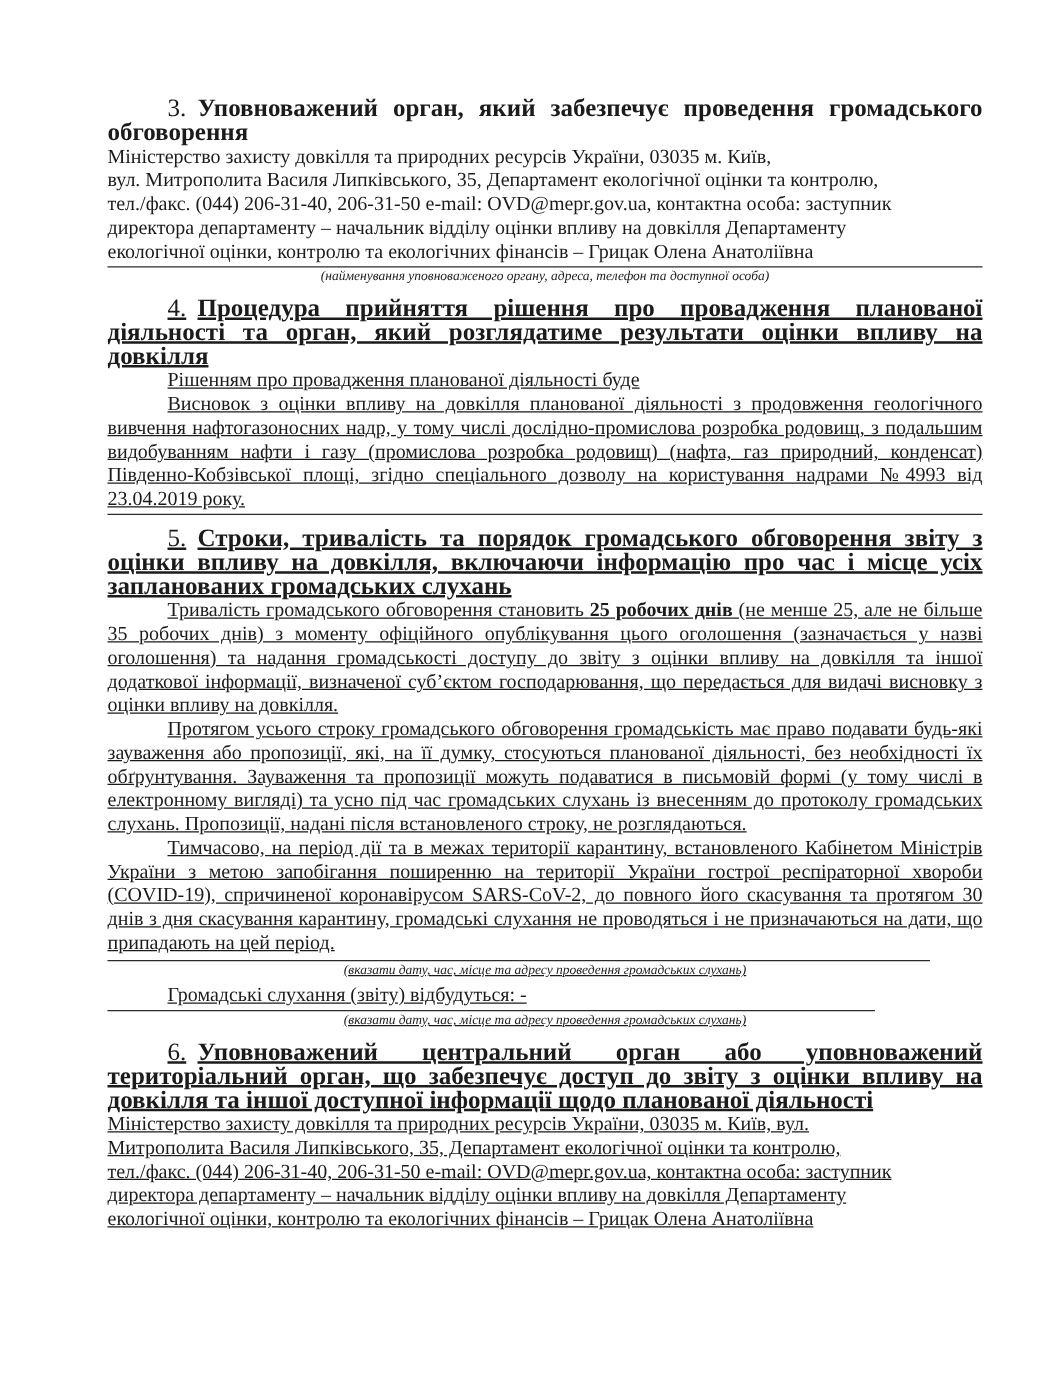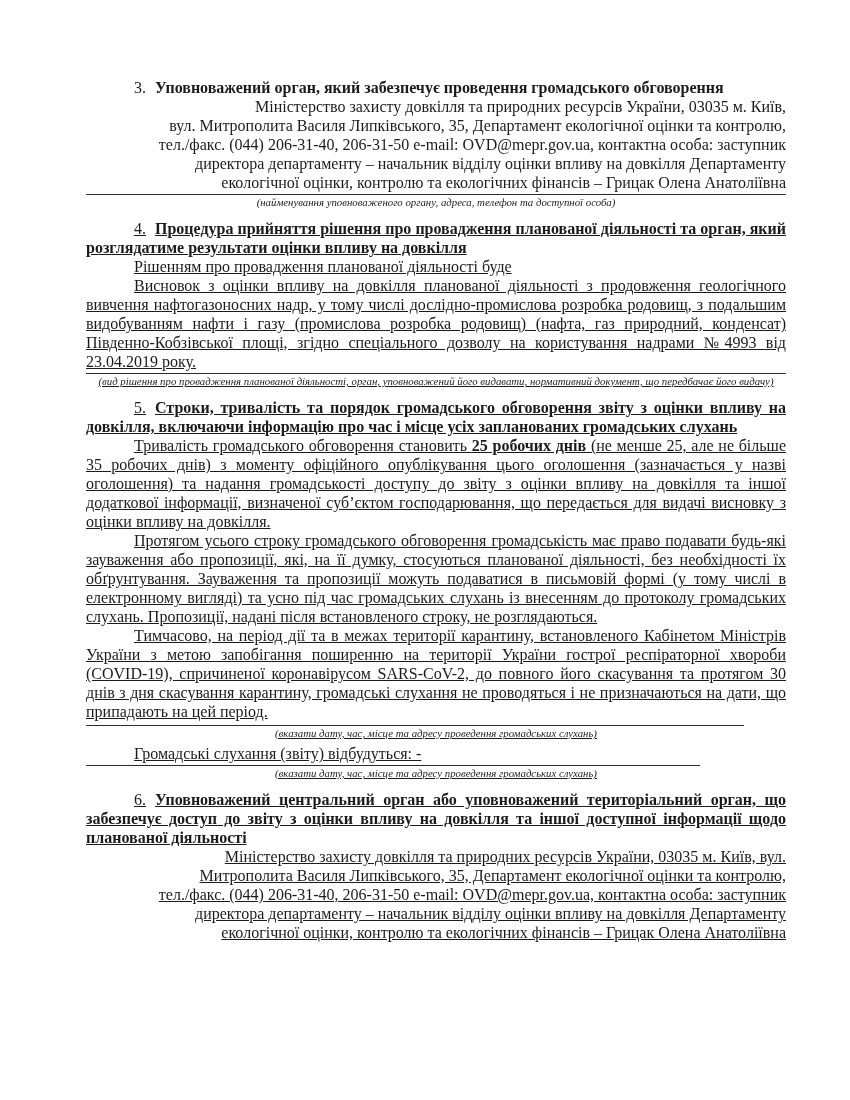--- a/index.html
+++ b/index.html
@@ -10,22 +10,22 @@
     overflow:hidden;
   }
   .page {
     width:850px; height:1100px;
     padding:78px 64px 0 86px;
     overflow:hidden;
   }
   .ln { font-size:16px; line-height:19px; }
   .just { text-align:justify; }
   .ind { text-indent:48px; }
-  .center { text-align:right; }
-  .hd { font-weight:bold; text-align:justify; text-indent:48px; font-size:16px; line-height:19px; }
+  .center { text-align:left; }
+  .hd { font-weight:bold; text-align:justify; text-indent:48px; font-size:20px; line-height:19px; }
   .hd .num { font-weight:normal; margin-right:9px; }
   .caption {
     font-size:10.8px; line-height:13px;
     font-style:italic; text-align:center;
     padding-top:1px;
   }
   .rule { border-top:1px solid #2b2b2b; height:0; margin-top:2px; }
   .rule.w1 { width:658px; }
   .rule.w2 { width:614px; }
   .sec { margin-top:10px;text-decoration:underline; }
@@ -46,21 +46,20 @@
     <p class="ln center">екологічної оцінки, контролю та екологічних фінансів – Грицак Олена Анатоліївна</p>
     <div class="rule"></div>
     <p class="caption">(найменування уповноваженого органу, адреса, телефон та доступної особа)</p>
   </section>
 
   <section class="sec">
     <p class="hd"><span class="num">4.</span><span>Процедура прийняття рішення про провадження планованої діяльності та орган, який розглядатиме результати оцінки впливу на довкілля</span></p>
     <p class="ln ind">Рішенням про провадження планованої діяльності буде</p>
     <p class="ln just ind">Висновок з оцінки впливу на довкілля планованої діяльності з продовження геологічного вивчення нафтогазоносних надр, у тому числі дослідно-промислова розробка родовищ, з подальшим видобуванням нафти і газу (промислова розробка родовищ) (нафта, газ природний, конденсат) Південно-Кобзівської площі, згідно спеціального дозволу на користування надрами №4993 від 23.04.2019 року.</p>
     <div class="rule"></div>
-    <p class="caption">(вид рішення про провадження планованої діяльності, орган, уповноважений його видавати, нормативний документ, що передбачає його видачу)</p>
   </section>
 
   <section class="sec">
     <p class="hd"><span class="num">5.</span><span>Строки, тривалість та порядок громадського обговорення звіту з оцінки впливу на довкілля, включаючи інформацію про час і місце усіх запланованих громадських слухань</span></p>
     <p class="ln just ind"><span>Тривалість громадського обговорення становить </span><span class="b">25 робочих днів</span><span> (не менше 25, але не більше 35 робочих днів) з моменту офіційного опублікування цього оголошення (зазначається у назві оголошення) та надання громадськості доступу до звіту з оцінки впливу на довкілля та іншої додаткової інформації, визначеної суб’єктом господарювання, що передається для видачі висновку з оцінки впливу на довкілля.</span></p>
     <p class="ln just ind">Протягом усього строку громадського обговорення громадськість має право подавати будь-які зауваження або пропозиції, які, на її думку, стосуються планованої діяльності, без необхідності їх обґрунтування. Зауваження та пропозиції можуть подаватися в письмовій формі (у тому числі в електронному вигляді) та усно під час громадських слухань із внесенням до протоколу громадських слухань. Пропозиції, надані після встановленого строку, не розглядаються.</p>
     <p class="ln just ind">Тимчасово, на період дії та в межах території карантину, встановленого Кабінетом Міністрів України з метою запобігання поширенню на території України гострої респіраторної хвороби (COVID-19), спричиненої коронавірусом SARS-CoV-2, до повного його скасування та протягом 30 днів з дня скасування карантину, громадські слухання не проводяться і не призначаються на дати, що припадають на цей період.</p>
 
     <div class="hearing">
       <div class="rule w1"></div>

